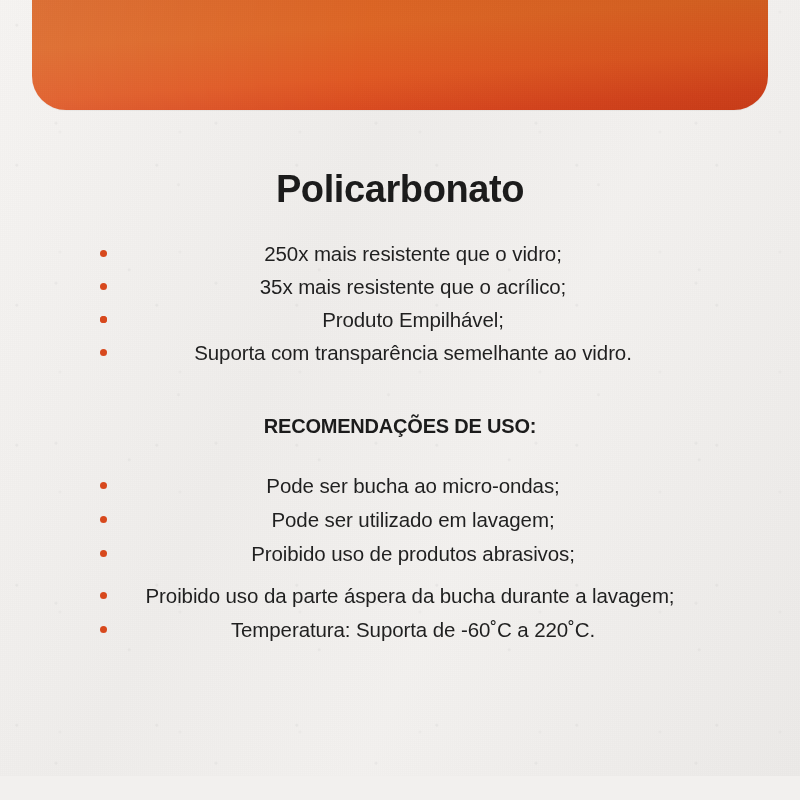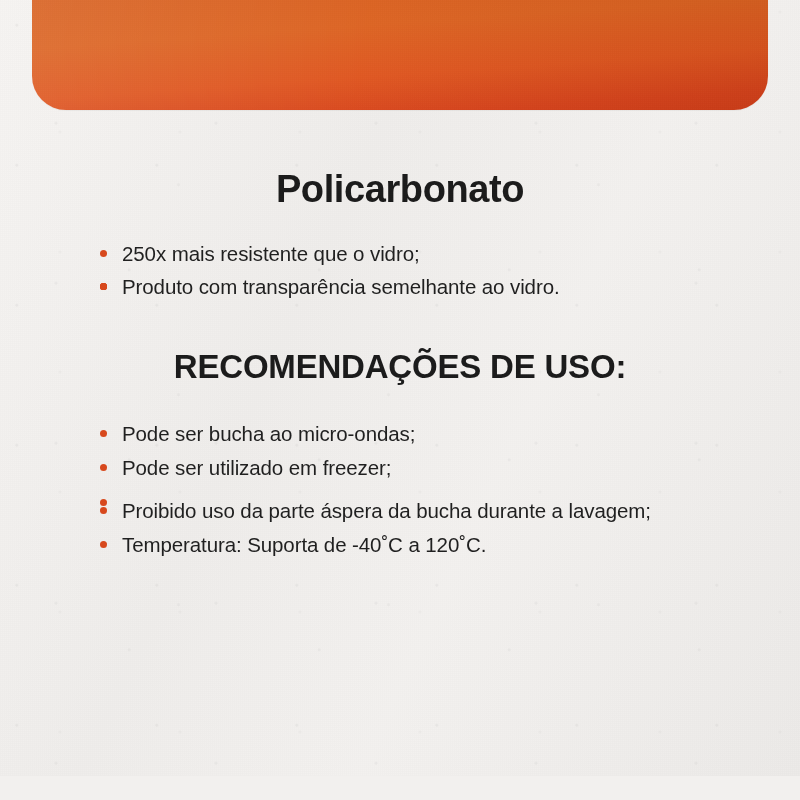--- a/index.html
+++ b/index.html
@@ -77,30 +77,31 @@
     text-align: center;
     font-size: 38px;
     font-weight: 700;
     letter-spacing: -0.4px;
     color: #1b1b1b;
   }
 
   h2#rec-title {
     margin: 0;
     text-align: center;
-    font-size: 33px;
+    font-size: 20px;
     font-weight: 700;
     letter-spacing: -0.2px;
     color: #1b1b1b;
   }
 
   ul.bullets {
     list-style: none;
     margin: 0;
     padding: 0;
+    text-align: center;
   }
   ul.bullets li {
     position: relative;
     padding-left: 26px;
     font-size: 20.5px;
     line-height: 1.47;
     color: #1f1f1f;
     letter-spacing: -0.1px;
   }
   ul.bullets li .dot {
@@ -142,55 +143,58 @@
 
     <h1 id="title">Policarbonato</h1>
 
     <ul class="bullets" id="list-features">
       <li>
         <span class="dot"></span>
         <span>250x mais resistente que o vidro;</span>
       </li>
       <li>
         <span class="dot"></span>
-      </li>
-      <li>
-        <span class="dot"></span>
-      </li>
-      <li>
-        <span class="dot"></span>
-      </li>
-      <li>
-        <span class="dot"></span>
-        <span>Produto com transparência semelhante ao vidro.</span>
+        <span>35x mais resistente que o acrílico;</span>
+      </li>
+      <li>
+        <span class="dot"></span>
+      </li>
+      <li>
+        <span class="dot"></span>
+        <span>Produto Empilhável;</span>
+      </li>
+      <li>
+        <span class="dot"></span>
+        <span>Suporta com transparência semelhante ao vidro.</span>
       </li>
     </ul>
 
     <div id="rec-wrap">
       <h2 id="rec-title">RECOMENDAÇÕES DE USO:</h2>
 
       <ul class="bullets" id="list-recs">
         <li>
           <span class="dot"></span>
           <span>Pode ser bucha ao micro-ondas;</span>
         </li>
         <li>
           <span class="dot"></span>
-          <span>Pode ser utilizado em freezer;</span>
-        </li>
-        <li>
-          <span class="dot"></span>
+          <span>Pode ser utilizado em lavagem;</span>
+        </li>
+        <li>
+          <span class="dot"></span>
+          <span>Proibido uso de produtos abrasivos;</span>
         </li>
         <li class="two-line">
           <span class="dot"></span>
           <span>Proibido uso da parte áspera da bucha durante a lavagem;</span>
         </li>
         <li>
           <span class="dot"></span>
-          <span>Temperatura: Suporta de -40˚C a 120˚C.</span>
+          <span>Temperatura: Suporta de -60˚C a 220˚C.</span>
         </li>
       </ul>
     </div>
 
   </div>
 
   <div id="grain"></div>
 </div>
 
 </body></html>

